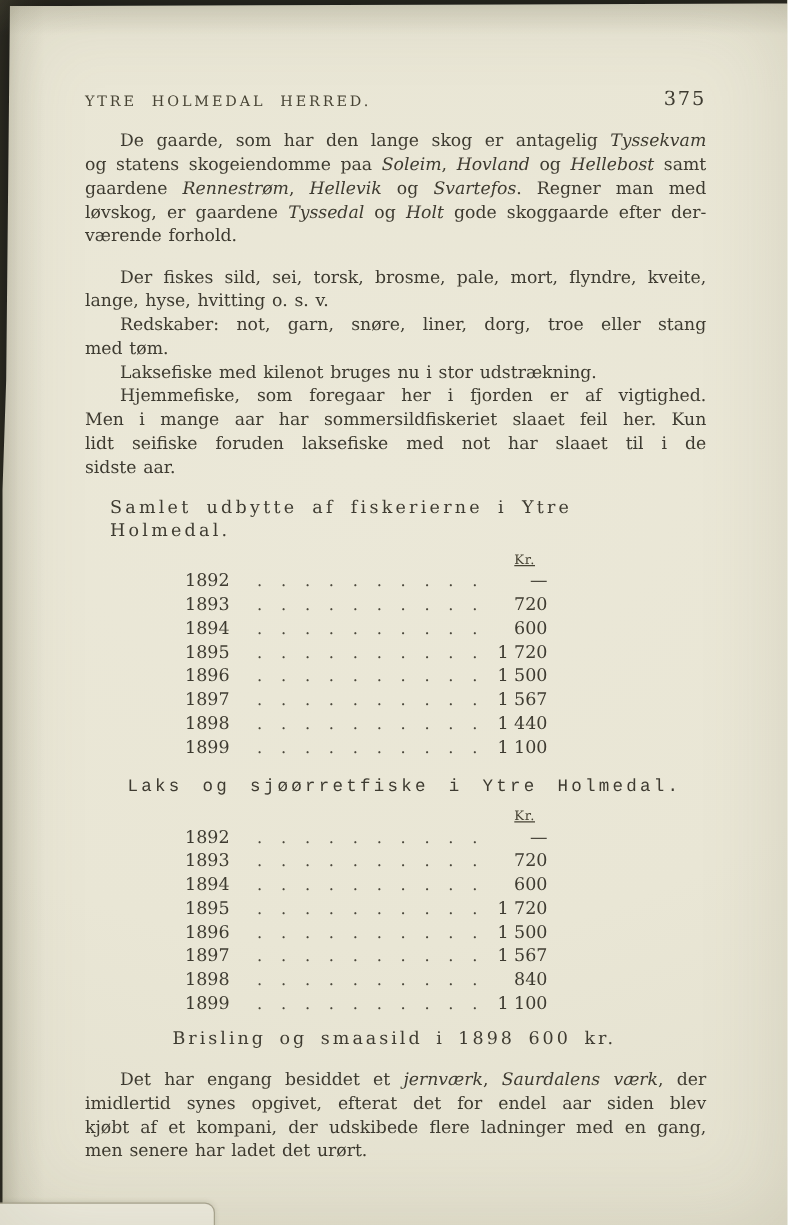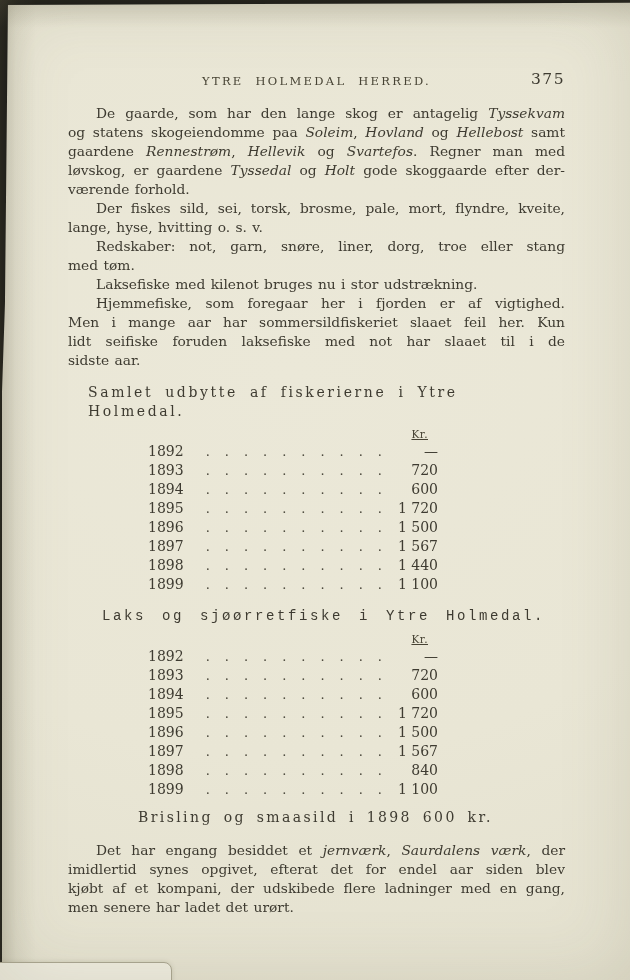--- a/index.html
+++ b/index.html
@@ -36,34 +36,34 @@
   }
   .vignette {
     position: absolute; inset: 0;
     box-shadow: inset 0 0 70px rgba(120,116,88,0.18);
     pointer-events: none;
   }
 
   
   .running-head { position: absolute; left: 68px; right: 65px; top: 74px; height: 18px; }
   .head-title {
-    position: absolute; left: 0; right: 0; text-align: center;
+    position: absolute; left: 0; right: 0; text-align: left;
     font-size: 11.5px; letter-spacing: 2.3px; word-spacing: 6px;
     color: #474334;
   }
   .page-num { position: absolute; right: 0; top: -4px; font-size: 15.5px; letter-spacing: 1.5px; }
 
   
   .column { position: absolute; left: 68px; top: 104px; width: 497px; }
 
   .line { font-size: 13.8px; line-height: 19px; word-spacing: 1px; }
   .line.just { text-align: justify; text-align-last: justify; }
   .line.ind { text-indent: 28px; }
   .paragraph { margin: 0; }
-  .paras .paragraph:nth-child(2) { margin-top: 0; }
+  .paras .paragraph:nth-child(2) { margin-top: 14px; }
   em { font-style: italic; }
 
   
   .table-block { margin-top: 13px; }
   .t-title { font-size: 14px; letter-spacing: 2.6px; word-spacing: 5px; line-height: 19px; }
   #table1 .t-title { margin-left: 20px; }
   #table2 .t-title { margin-left: 34px; font-family: Liberation Mono, monospace; }
   .t-body { margin-left: 80px; width: 290px; margin-top: 7px; }
   .t-unit { text-align: right; padding-right: 10px; font-size: 10.5px; letter-spacing: 0.5px; margin-bottom: 2px; color: #474334; text-decoration: underline; }
   .t-row { display: flex; align-items: baseline; font-size: 14px; line-height: 19px; }

